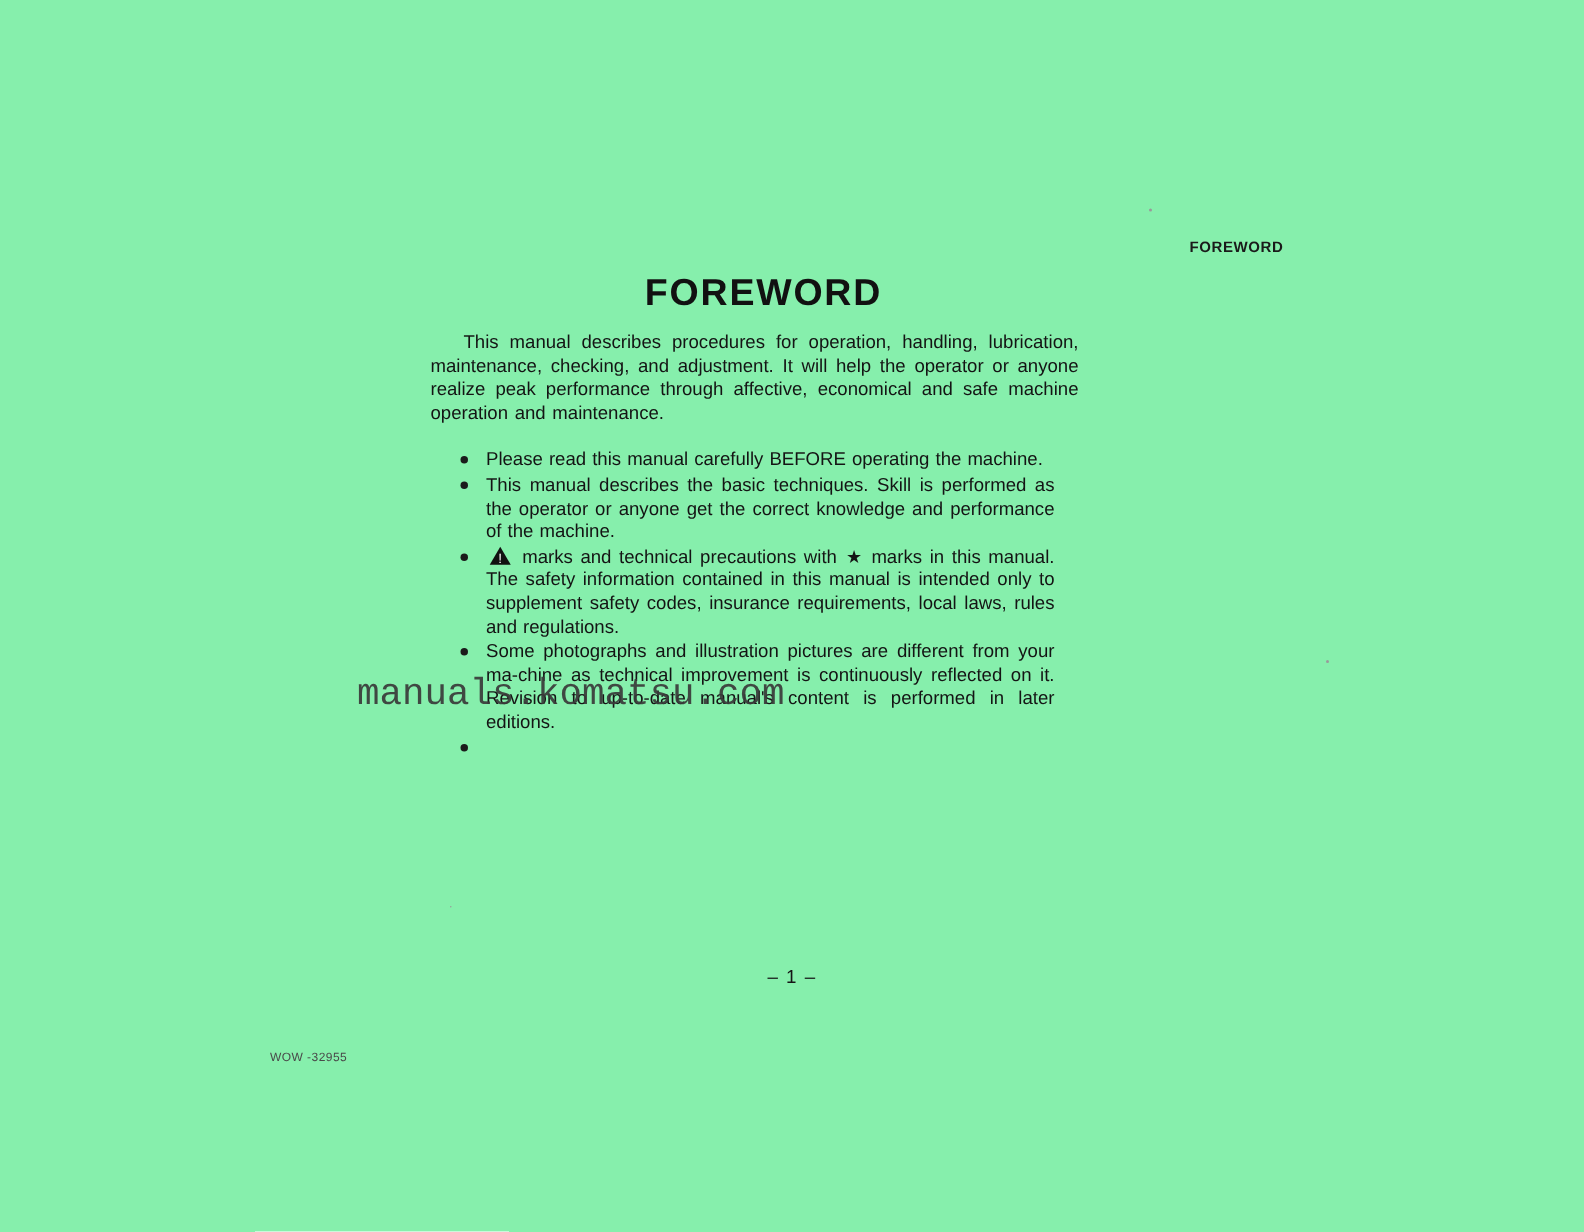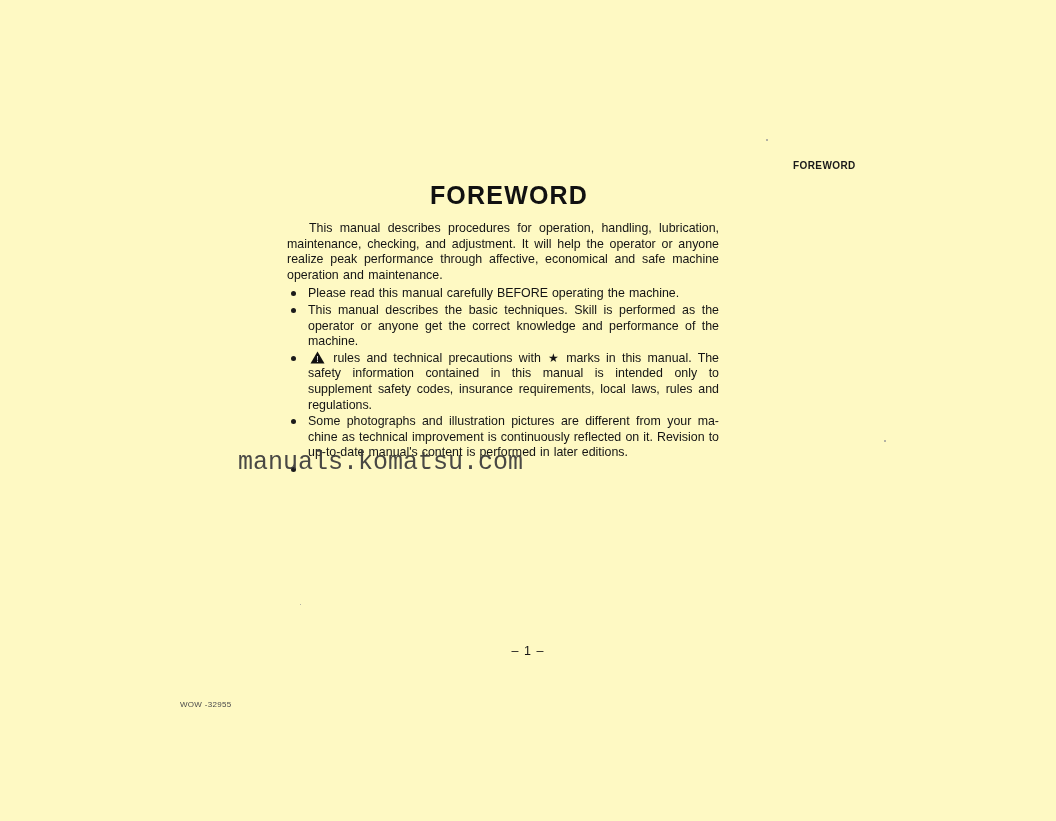--- a/index.html
+++ b/index.html
@@ -12,21 +12,21 @@
     height: 821px;
     position: relative;
     font-family: "Liberation Sans", sans-serif;
     color: #111111;
     overflow: hidden;
   }
 
   .page {
     position: absolute;
     inset: 0;
-    background: #fef9c3;
+    background: #86efac;
   }
 
   
   .running-header {
     position: absolute;
     top: 160px;
     left: 793px;
     font-size: 10px;
     font-weight: bold;
     letter-spacing: 0.4px;
@@ -75,21 +75,21 @@
 
   .para {
     text-align: justify;
     text-indent: 22px;
     margin: 0 0 3px 0;
     word-spacing: 1px;
   }
 
   ul.bullets {
     list-style: none;
-    margin: 0;
+    margin: 16px;
     padding: 0;
   }
   ul.bullets > li {
     position: relative;
     padding-left: 21px;
     margin-bottom: 1px;
     text-align: justify;
     word-spacing: 0.6px;
   }
   ul.bullets > li .dot {
@@ -192,21 +192,21 @@
       </li>
 
       <li>
         <span class="dot"></span>
         <span class="warn-icon">
           <svg width="15" height="13" viewBox="0 0 15 13">
             <polygon points="7.5,0.5 14.5,12.5 0.5,12.5" fill="#111111"></polygon>
             <text x="7.5" y="11" font-size="9" fill="#ffffff" text-anchor="middle" font-family="Liberation Sans, sans-serif">!</text>
           </svg>
         </span>
-        <span>rules and technical precautions with</span>
+        <span>marks and technical precautions with</span>
         <span class="star-icon">★</span>
         <span>marks in this manual. The safety information contained in this manual is intended only to supplement safety codes, insurance requirements, local laws, rules and regulations.</span>
       </li>
 
       <li>
         <span class="dot"></span>
         <span>Some photographs and illustration pictures are different from your ma-chine as technical improvement is continuously reflected on it. Revision to up-to-date manual's content is performed in later editions.</span>
       </li>
 
       <li>

